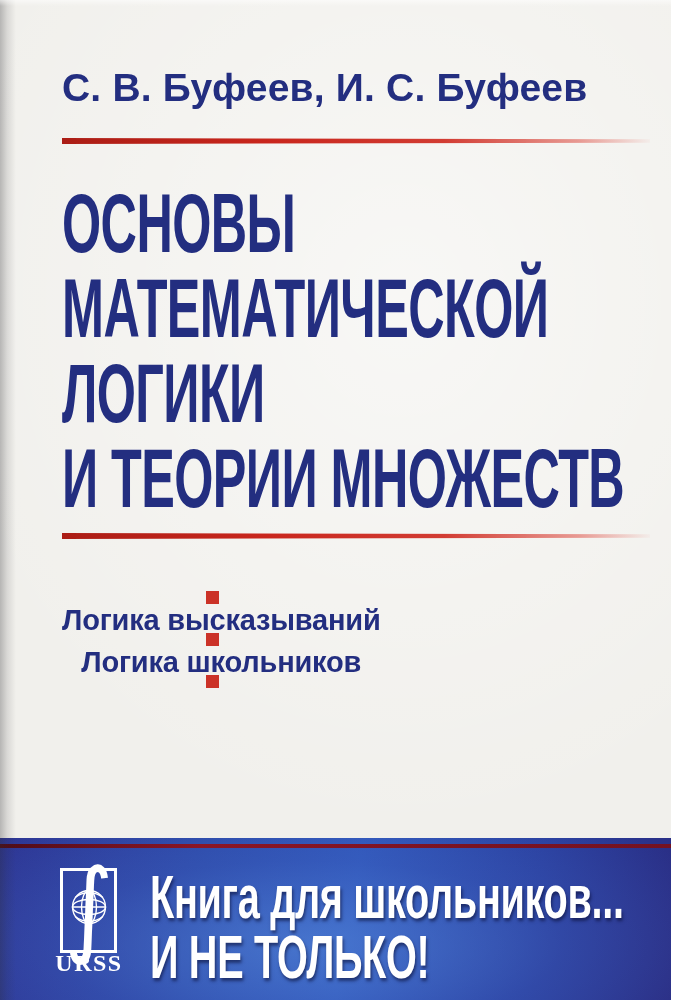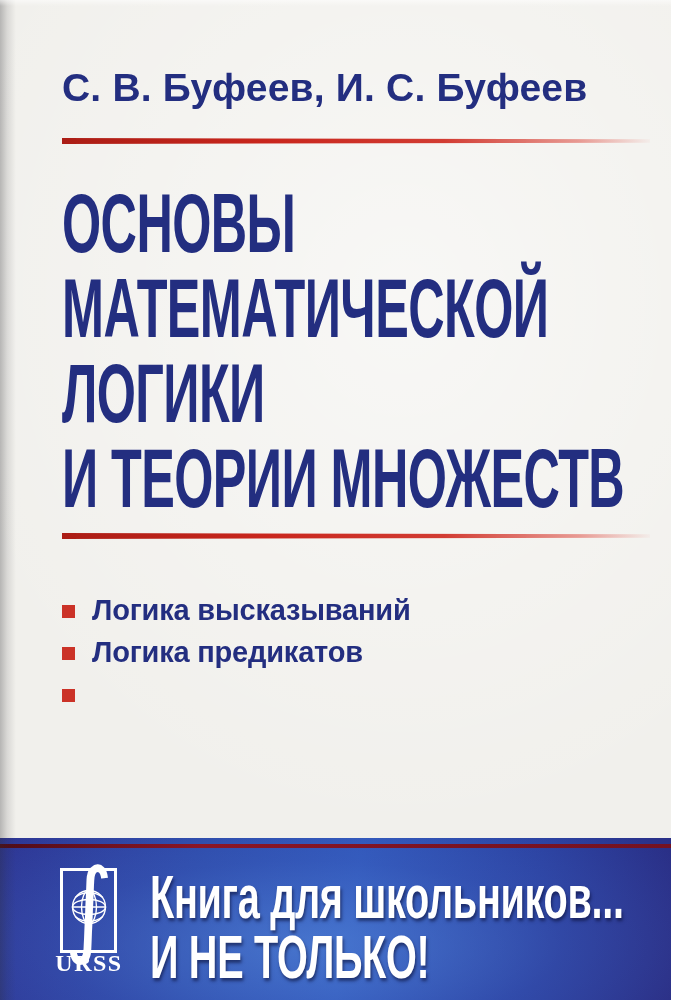--- a/index.html
+++ b/index.html
@@ -48,21 +48,21 @@
 
   .title { position:absolute; left:62px; top:181px; }
   .title-line {
     height:85px; line-height:84px;
     font-size:84px; font-weight:bold; color:var(--navy-text);
     white-space:nowrap; letter-spacing:-1px;
     transform:scaleX(0.60); transform-origin:0 0;
   }
 
   .topics { position:absolute; left:62px; top:589px; margin:0; padding:0; list-style:none; }
-  .topic { height:42px; display:flex; align-items:center; }
+  .topic { height:42px; display:flex; align-items:center;flex-direction:column; }
   .topic-bullet {
     width:13px; height:13px; background:var(--bullet-red);
     margin-right:17px; flex:none; margin-top:2px;
   }
   .topic-label {
     font-size:29px; font-weight:bold; color:var(--navy-text);
     letter-spacing:-0.2px; white-space:nowrap;
   }
 
   .banner {
@@ -119,21 +119,21 @@
 
   <div class="rule rule-mid"></div>
 
   <ul class="topics">
     <li class="topic">
       <span class="topic-bullet"></span>
       <span class="topic-label">Логика высказываний</span>
     </li>
     <li class="topic">
       <span class="topic-bullet"></span>
-      <span class="topic-label">Логика предикатов</span>
+      <span class="topic-label">Логика школьников</span>
     </li>
     <li class="topic">
       <span class="topic-bullet"></span>
     </li>
   </ul>
 
   <div class="banner">
     <div class="banner-rule"></div>
 
     <div class="logo-box">

